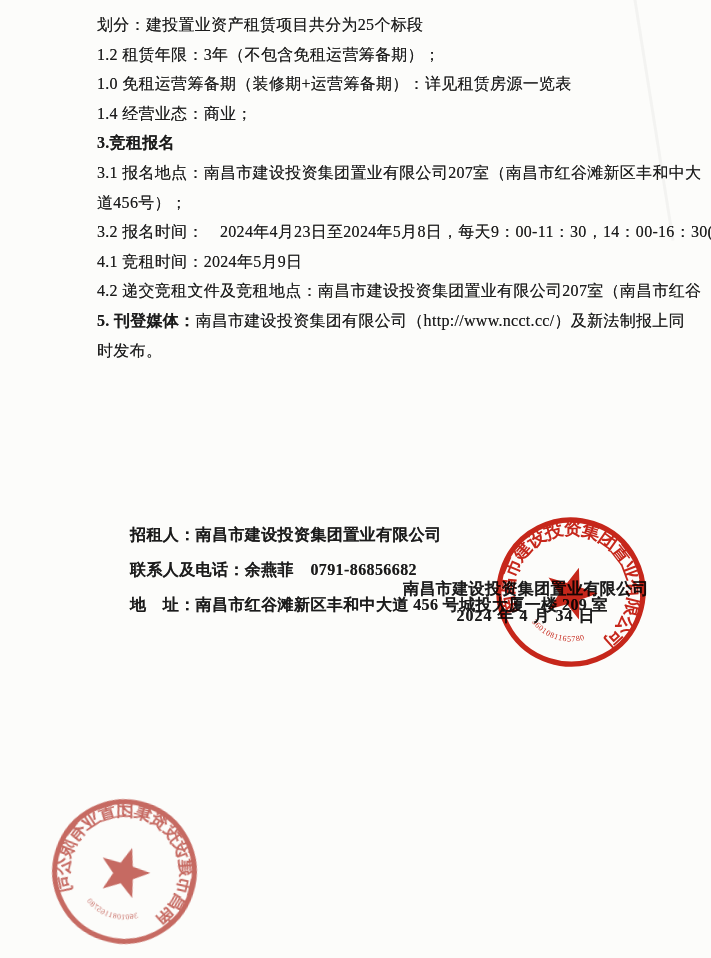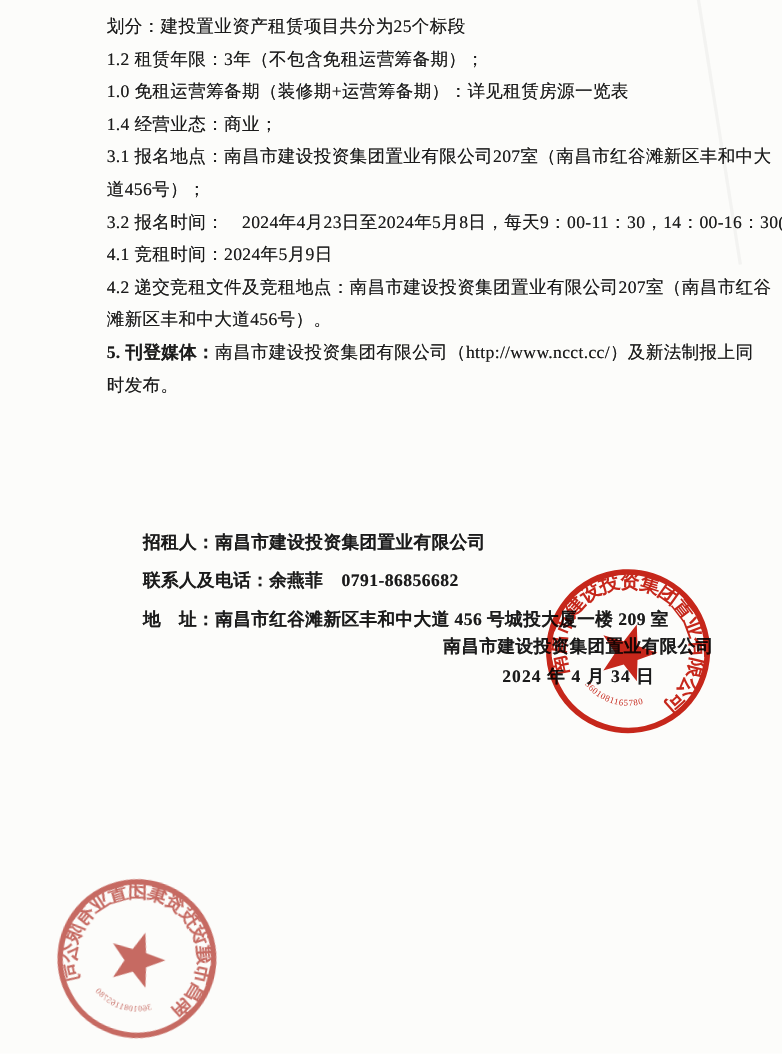--- a/index.html
+++ b/index.html
@@ -19,21 +19,21 @@
     text-shadow:0 0 .5px rgba(20,20,20,.65);
   }
   .line{
     height:29.6px;line-height:29.6px;white-space:nowrap;
     letter-spacing:.3px;
   }
   .hd{font-weight:bold;}
   .lbl{font-weight:bold;}
   
   .contact{
-    position:absolute;left:130px;top:476px;
+    position:absolute;left:130px;top:517px;
     font-size:16px;font-weight:bold;
     text-shadow:0 0 .5px rgba(20,20,20,.6);
   }
   .contact .cline{height:35px;line-height:35px;white-space:nowrap;letter-spacing:.4px;}
   
   .signature{
     position:absolute;top:577px;right:47px;width:276px;
     text-align:center;font-weight:bold;font-size:16px;
     text-shadow:0 0 .5px rgba(20,20,20,.6);
   }
@@ -60,26 +60,26 @@
 
 <div class="page">
 
   <div class="crease"></div>
 
   <div class="doc">
     <div class="line">划分：建投置业资产租赁项目共分为25个标段</div>
     <div class="line">1.2 租赁年限：3年（不包含免租运营筹备期）；</div>
     <div class="line">1.0 免租运营筹备期（装修期+运营筹备期）：详见租赁房源一览表</div>
     <div class="line">1.4 经营业态：商业；</div>
+    <div class="line hd">3.竞租报名</div>
     <div class="line">3.1 报名地点：南昌市建设投资集团置业有限公司207室（南昌市红谷滩新区丰和中大</div>
     <div class="line">道456号）；</div>
     <div class="line">3.2 报名时间：　2024年4月23日至2024年5月8日，每天9：00-11：30，14：00-16：30(法</div>
     <div class="line">4.1 竞租时间：2024年5月9日</div>
     <div class="line">4.2 递交竞租文件及竞租地点：南昌市建设投资集团置业有限公司207室（南昌市红谷</div>
-    <div class="line">滩新区丰和中大道456号）。</div>
     <div class="line"><span class="lbl">5. 刊登媒体：</span><span>南昌市建设投资集团有限公司（http://www.ncct.cc/）及新法制报上同</span></div>
     <div class="line">时发布。</div>
   </div>
 
   <div class="contact">
     <div class="cline">招租人：南昌市建设投资集团置业有限公司</div>
     <div class="cline">联系人及电话：余燕菲　0791-86856682</div>
     <div class="cline">地　址：南昌市红谷滩新区丰和中大道 456 号城投大厦一楼 209 室</div>
   </div>
 

